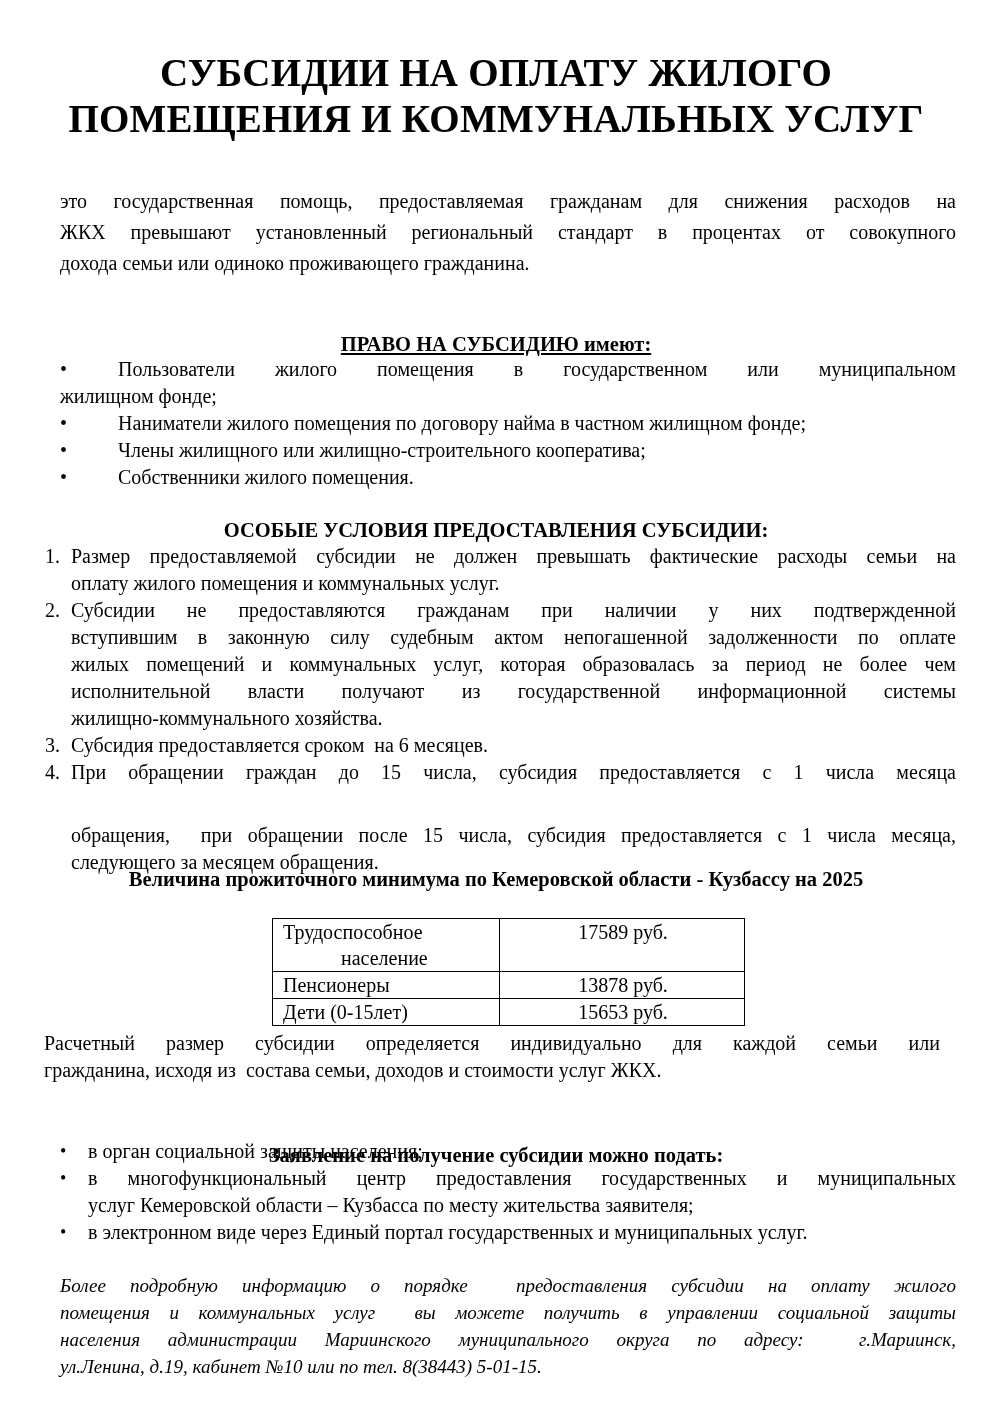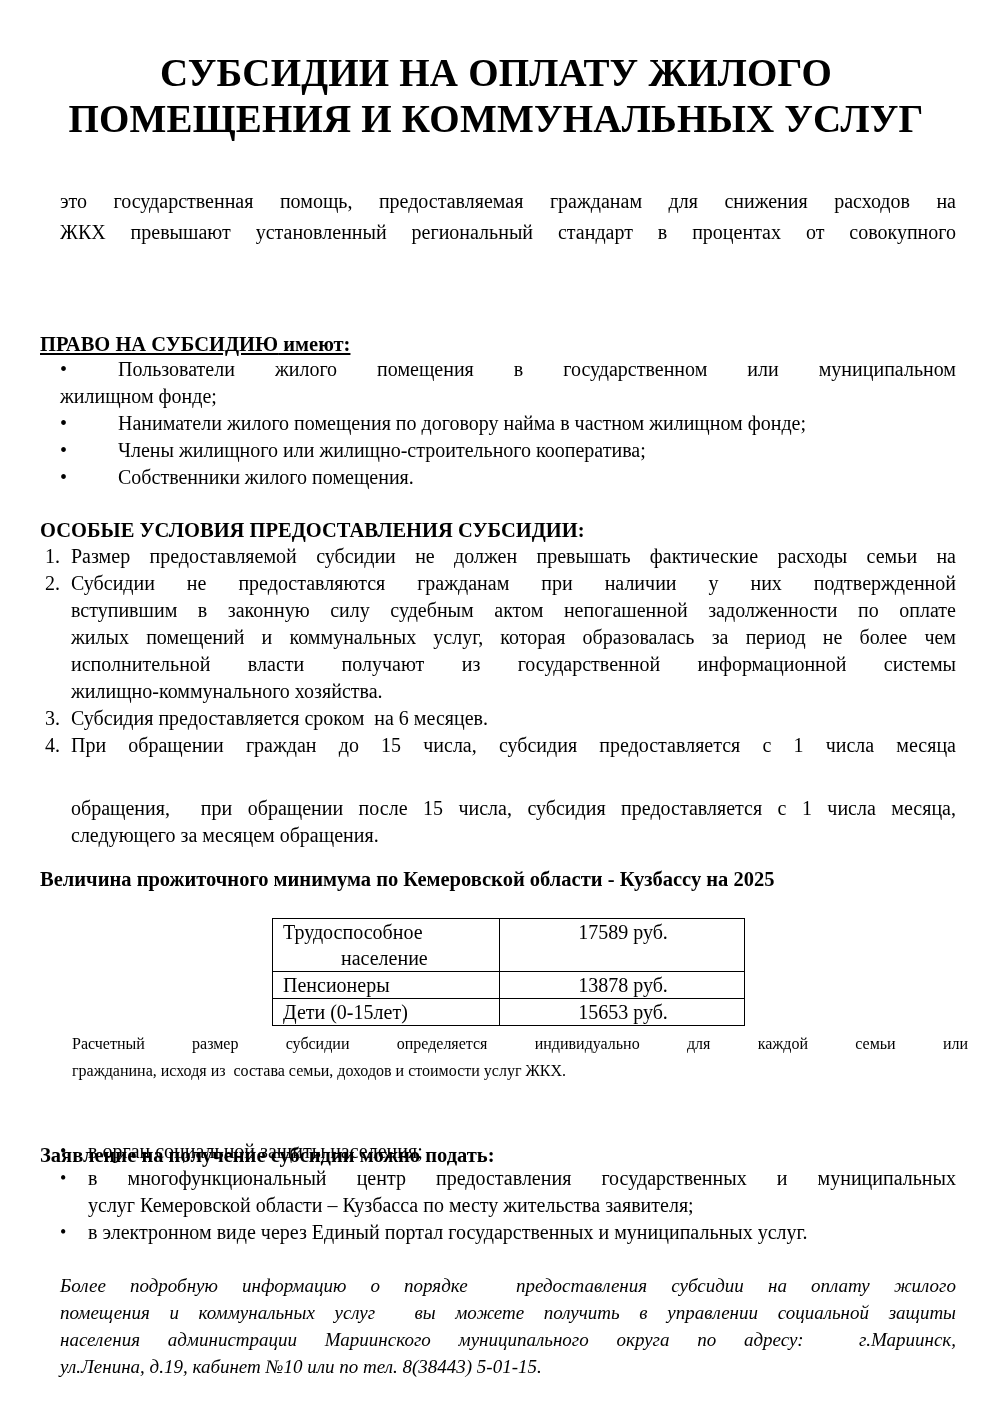--- a/index.html
+++ b/index.html
@@ -14,21 +14,21 @@
     position: absolute; left: 40px; width: 912px; top: 50px;
     text-align: center; font-weight: bold; font-size: 39px; line-height: 46px;
     letter-spacing: 0.2px;
   }
   .intro {
     position: absolute; left: 60px; width: 896px; top: 186px;
     font-size: 20px; line-height: 31px; text-align: justify;
     text-align-last: left;
   }
   .h-center {
-    position: absolute; left: 40px; width: 912px; text-align: left;
+    position: absolute; left: 40px; width: 912px; text-align: center;
     font-weight: bold; font-size: 20.5px; line-height: 26px;
   }
   .h-underline { text-decoration: underline; }
 
   .blist { position: absolute; left: 60px; width: 896px; font-size: 20px; line-height: 27px; }
   .blist .item { position: relative; text-align: justify; text-align-last: left; }
   .blist .item .bullet { display: inline-block; width: 58px; }
   .rights .item.single { white-space: nowrap; }
 
   .olist { position: absolute; left: 45px; width: 911px; font-size: 20px; line-height: 27px; }
@@ -38,22 +38,22 @@
   .table-wrap { position: absolute; left: 272px; top: 918px; }
   table.pm {
     border-collapse: collapse; font-size: 20px; line-height: 26px; border-radius: 30px;
   }
   table.pm td { border: 1.2px solid #000; padding: 0 8px 0 10px; vertical-align: top; }
   table.pm td.c1 { width: 208px; }
   table.pm td.c2 { width: 226px; text-align: center; }
   .c1 .indent { display: block; padding-left: 58px; }
 
   .calc {
-    position: absolute; left: 72px; width: 896px; top: 1030px;
-    font-size: 16px; line-height: 27px; text-align: justify; text-align-last: left;
+    position: absolute; left: 44px; width: 896px; top: 1030px;
+    font-size: 20px; line-height: 27px; text-align: justify; text-align-last: left;
   }
 
   .apply { position: absolute; left: 60px; width: 896px; top: 1138px; font-size: 20px; line-height: 27px; }
   .apply .aitem { position: relative; padding-left: 28px; text-align: justify; text-align-last: left; }
   .apply .aitem .dot { position: absolute; left: 0; top: 0; font-size: 18px; }
 
   .footer {
     position: absolute; left: 60px; width: 896px; top: 1272px;
     font-size: 19px; line-height: 27px; font-style: italic;
     text-align: justify; text-align-last: left;
@@ -66,20 +66,21 @@
 <div class="page">
 
   <div class="title">
     <div>СУБСИДИИ НА ОПЛАТУ ЖИЛОГО</div>
     <div>ПОМЕЩЕНИЯ И КОММУНАЛЬНЫХ УСЛУГ</div>
   </div>
 
   <div class="intro">
     <div class="jl">это государственная помощь, предоставляемая гражданам для снижения расходов на</div>
     <div class="jl">ЖКХ превышают установленный региональный стандарт в процентах от совокупного</div>
+    <div>дохода семьи или одиноко проживающего гражданина.</div>
   </div>
 
   <div class="h-center" style="top:331px;">
     <span class="h-underline">ПРАВО НА СУБСИДИЮ</span><span class="h-underline"> имеют:</span>
   </div>
 
   <div class="blist rights" style="top:356px;">
     <div class="item">
       <div class="jl"><span class="bullet">•</span><span>Пользователи жилого помещения в государственном или муниципальном</span></div>
       <div>жилищном фонде;</div>
@@ -94,20 +95,21 @@
       <span class="bullet">•</span><span>Собственники жилого помещения.</span>
     </div>
   </div>
 
   <div class="h-center" style="top:517px;">ОСОБЫЕ УСЛОВИЯ ПРЕДОСТАВЛЕНИЯ СУБСИДИИ:</div>
 
   <div class="olist" style="top:543px;">
     <div class="oitem">
       <span class="num">1.</span>
       <div class="jl">Размер предоставляемой субсидии не должен превышать фактические расходы семьи на</div>
+      <div>оплату жилого помещения и коммунальных услуг.</div>
     </div>
     <div class="oitem">
       <span class="num">2.</span>
       <div class="jl">Субсидии не предоставляются гражданам при наличии у них подтвержденной</div>
       <div class="jl">вступившим в законную силу судебным актом непогашенной задолженности по оплате</div>
       <div class="jl">жилых помещений и коммунальных услуг, которая образовалась за период не более чем</div>
       <div class="jl">исполнительной власти получают из государственной информационной системы</div>
       <div>жилищно-коммунального хозяйства.</div>
     </div>
     <div class="oitem">

